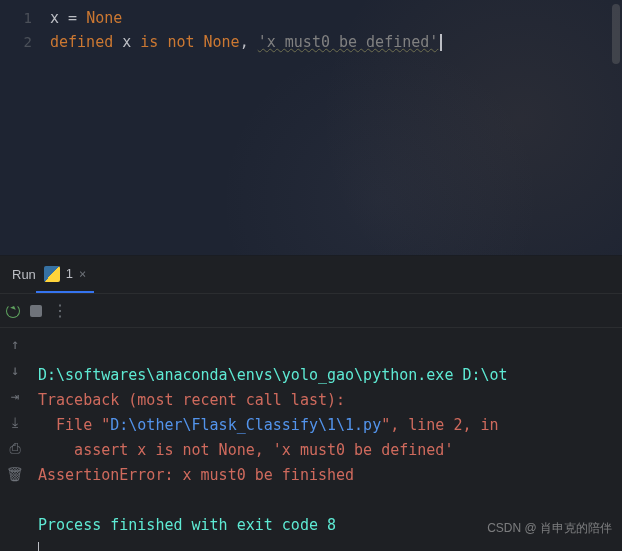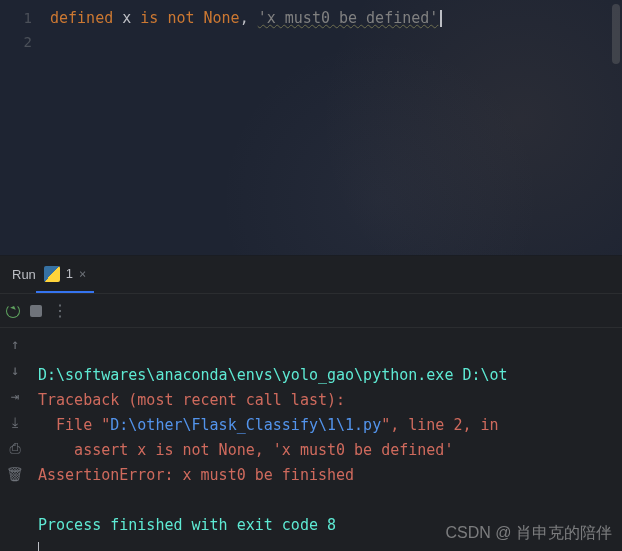--- a/index.html
+++ b/index.html
@@ -137,45 +137,46 @@
 }
 .caret2 {
   display: inline-block;
   width: 2px; height: 17px;
   background: #bcbec4;
   vertical-align: text-bottom;
   margin-left: 2px;
 }
 .watermark {
   position: absolute;
-  bottom: 7px;
+  bottom: 14px;
   right: 10px;
   color: rgba(200,200,200,0.55);
   font-family: sans-serif;
-  font-size: 16px;
+  font-size: 12px;
   pointer-events: none;
 }
 .scrollbar-v {
   position: absolute;
   right: 2px;
   width: 8px;
   border-radius: 4px;
   background: rgba(120,120,120,0.35);
 }
 </style>
 </head>
 <body>
 
 <div class="editor-area">
   <div class="editor-bg"></div>
   <div class="gutter">
     <div>1</div>
     <div>2</div>
   </div>
   <div class="code">
+    <div class="code-line"><span class="ident">x </span><span class="ident">= </span><span class="kw-orange">None</span></div>
     <div class="code-line"><span class="kw-orange">defined </span><span class="ident">x </span><span class="kw-orange">is not </span><span class="kw-orange">None</span><span class="ident">, </span><span class="str wavy">'x must0 be defined'</span><span class="caret2"></span></div>
     <div class="scrollbar-v" style="top:4px;height:60px;"></div>
   </div>
 </div>
 
 <div class="divider"></div>
 
 <div class="panel-header">
   <span class="panel-title">Run</span>
   <div class="tab">

